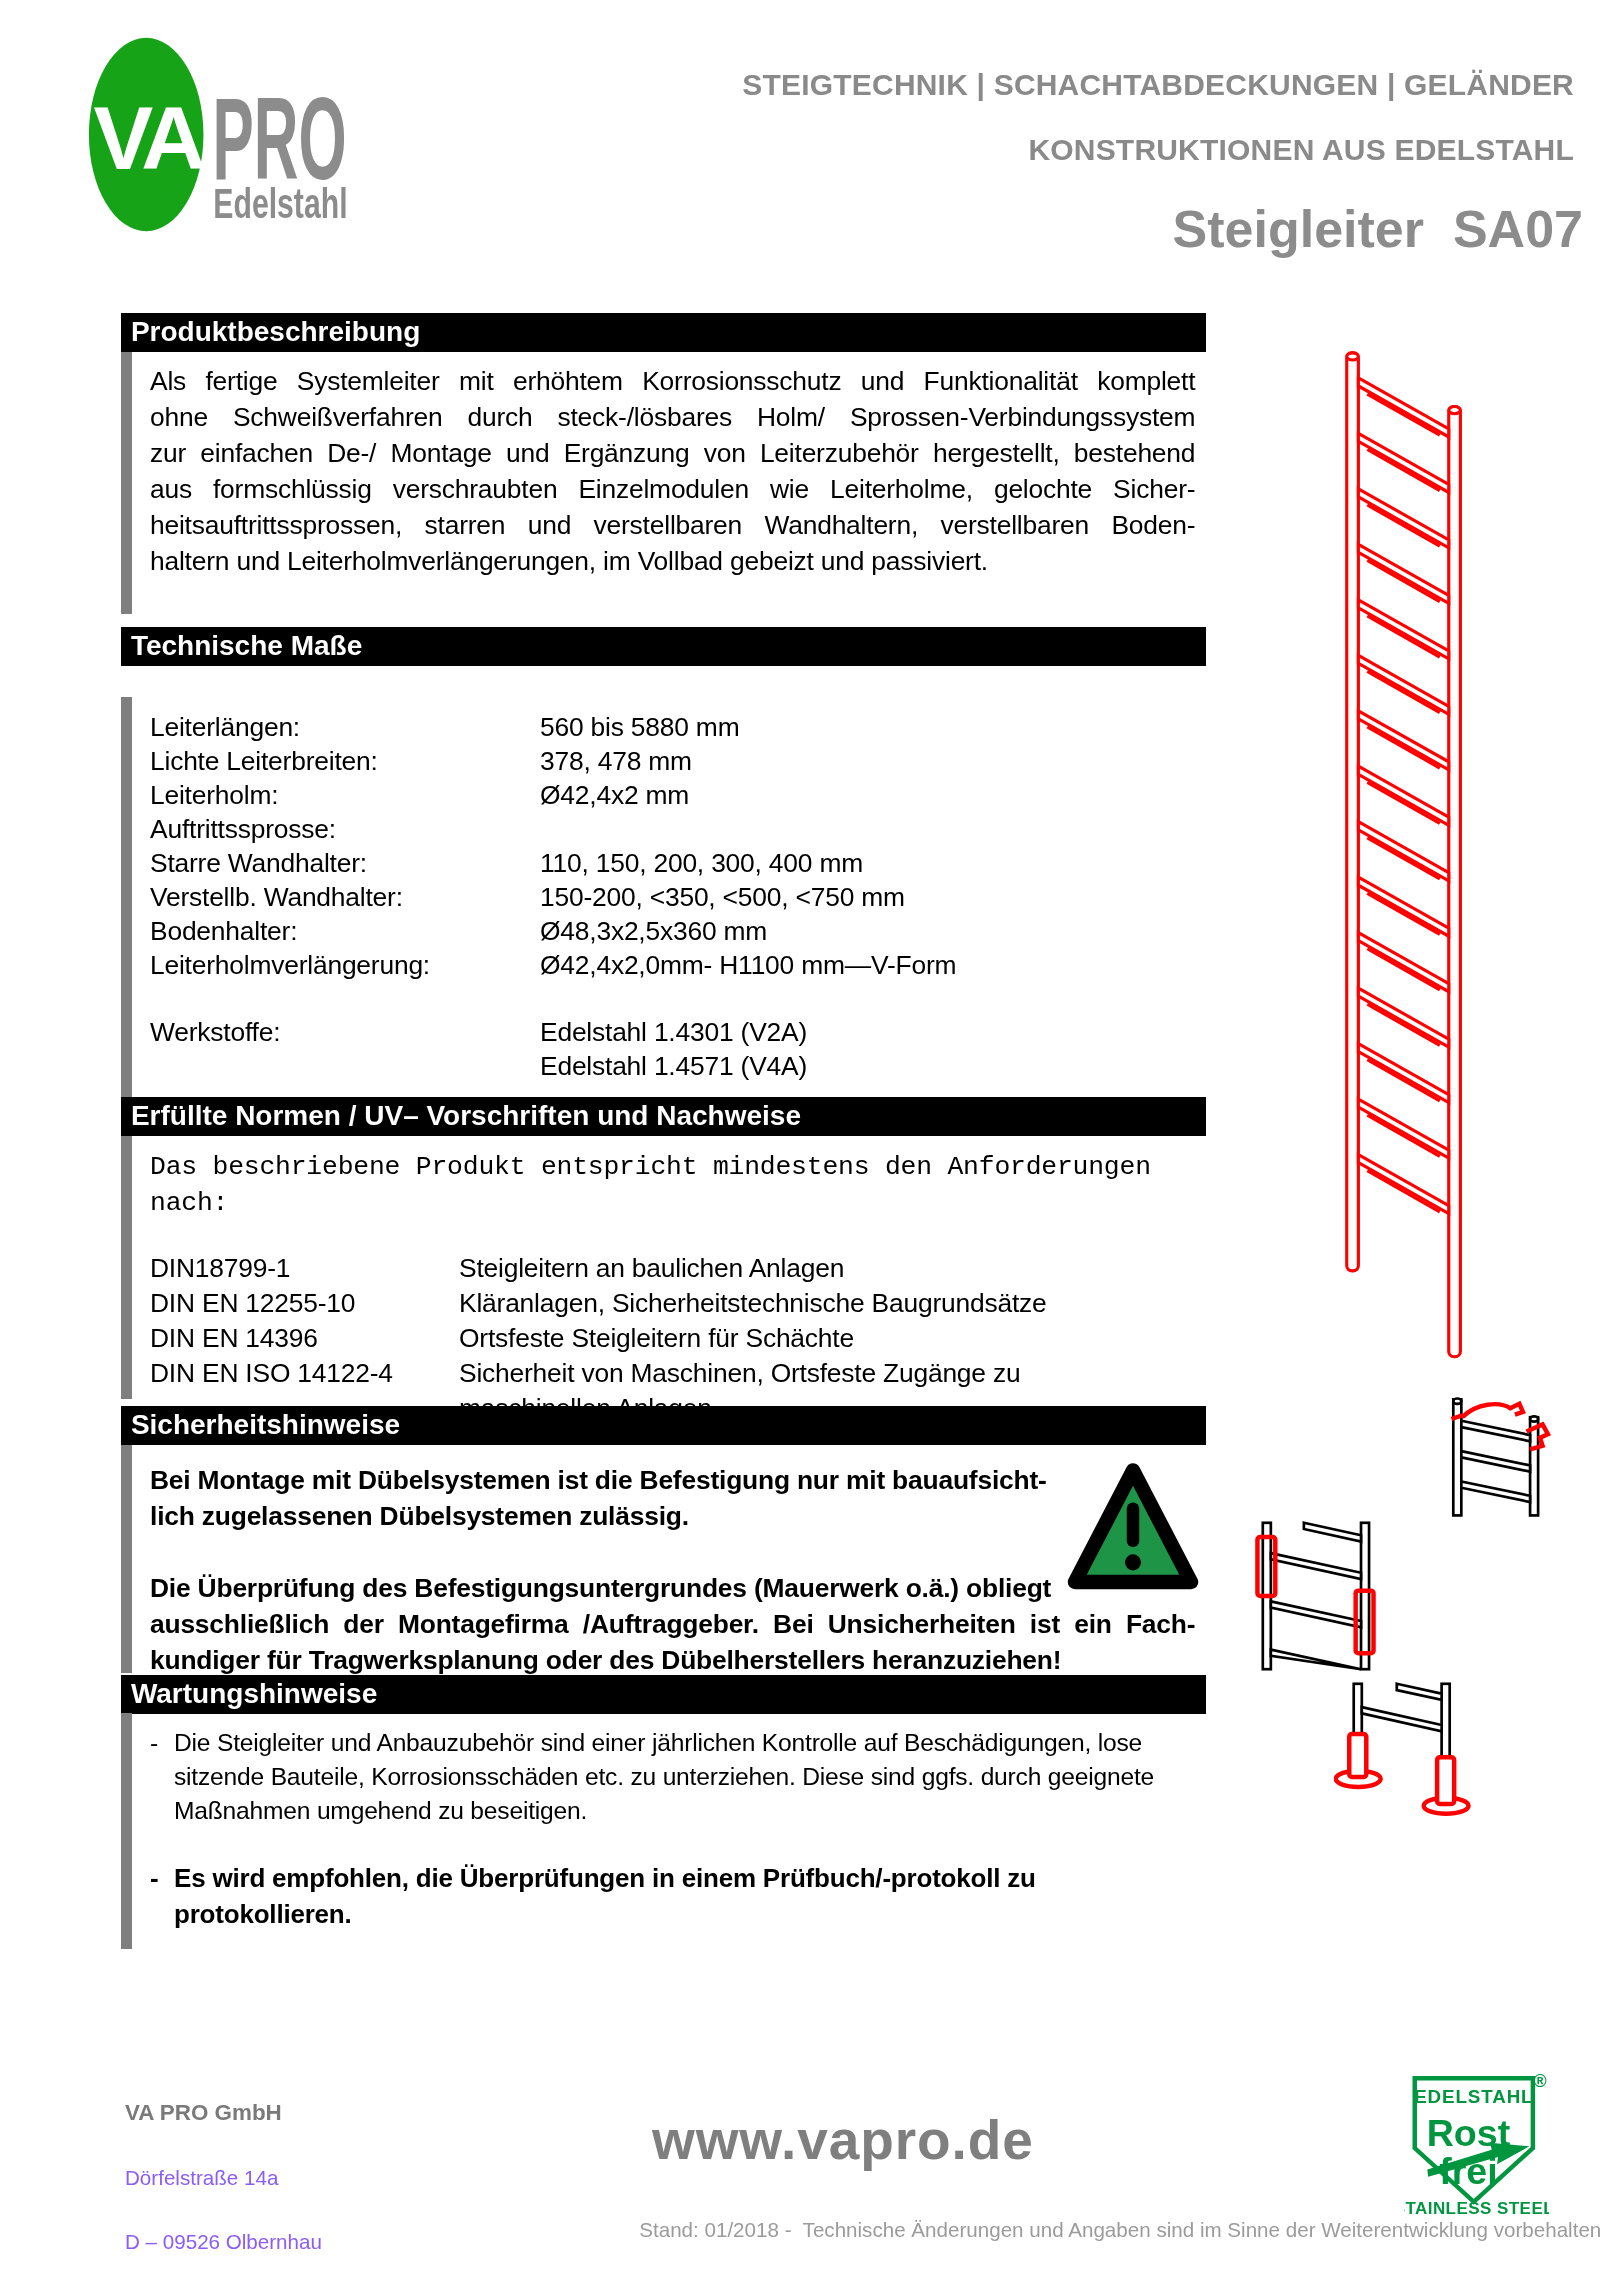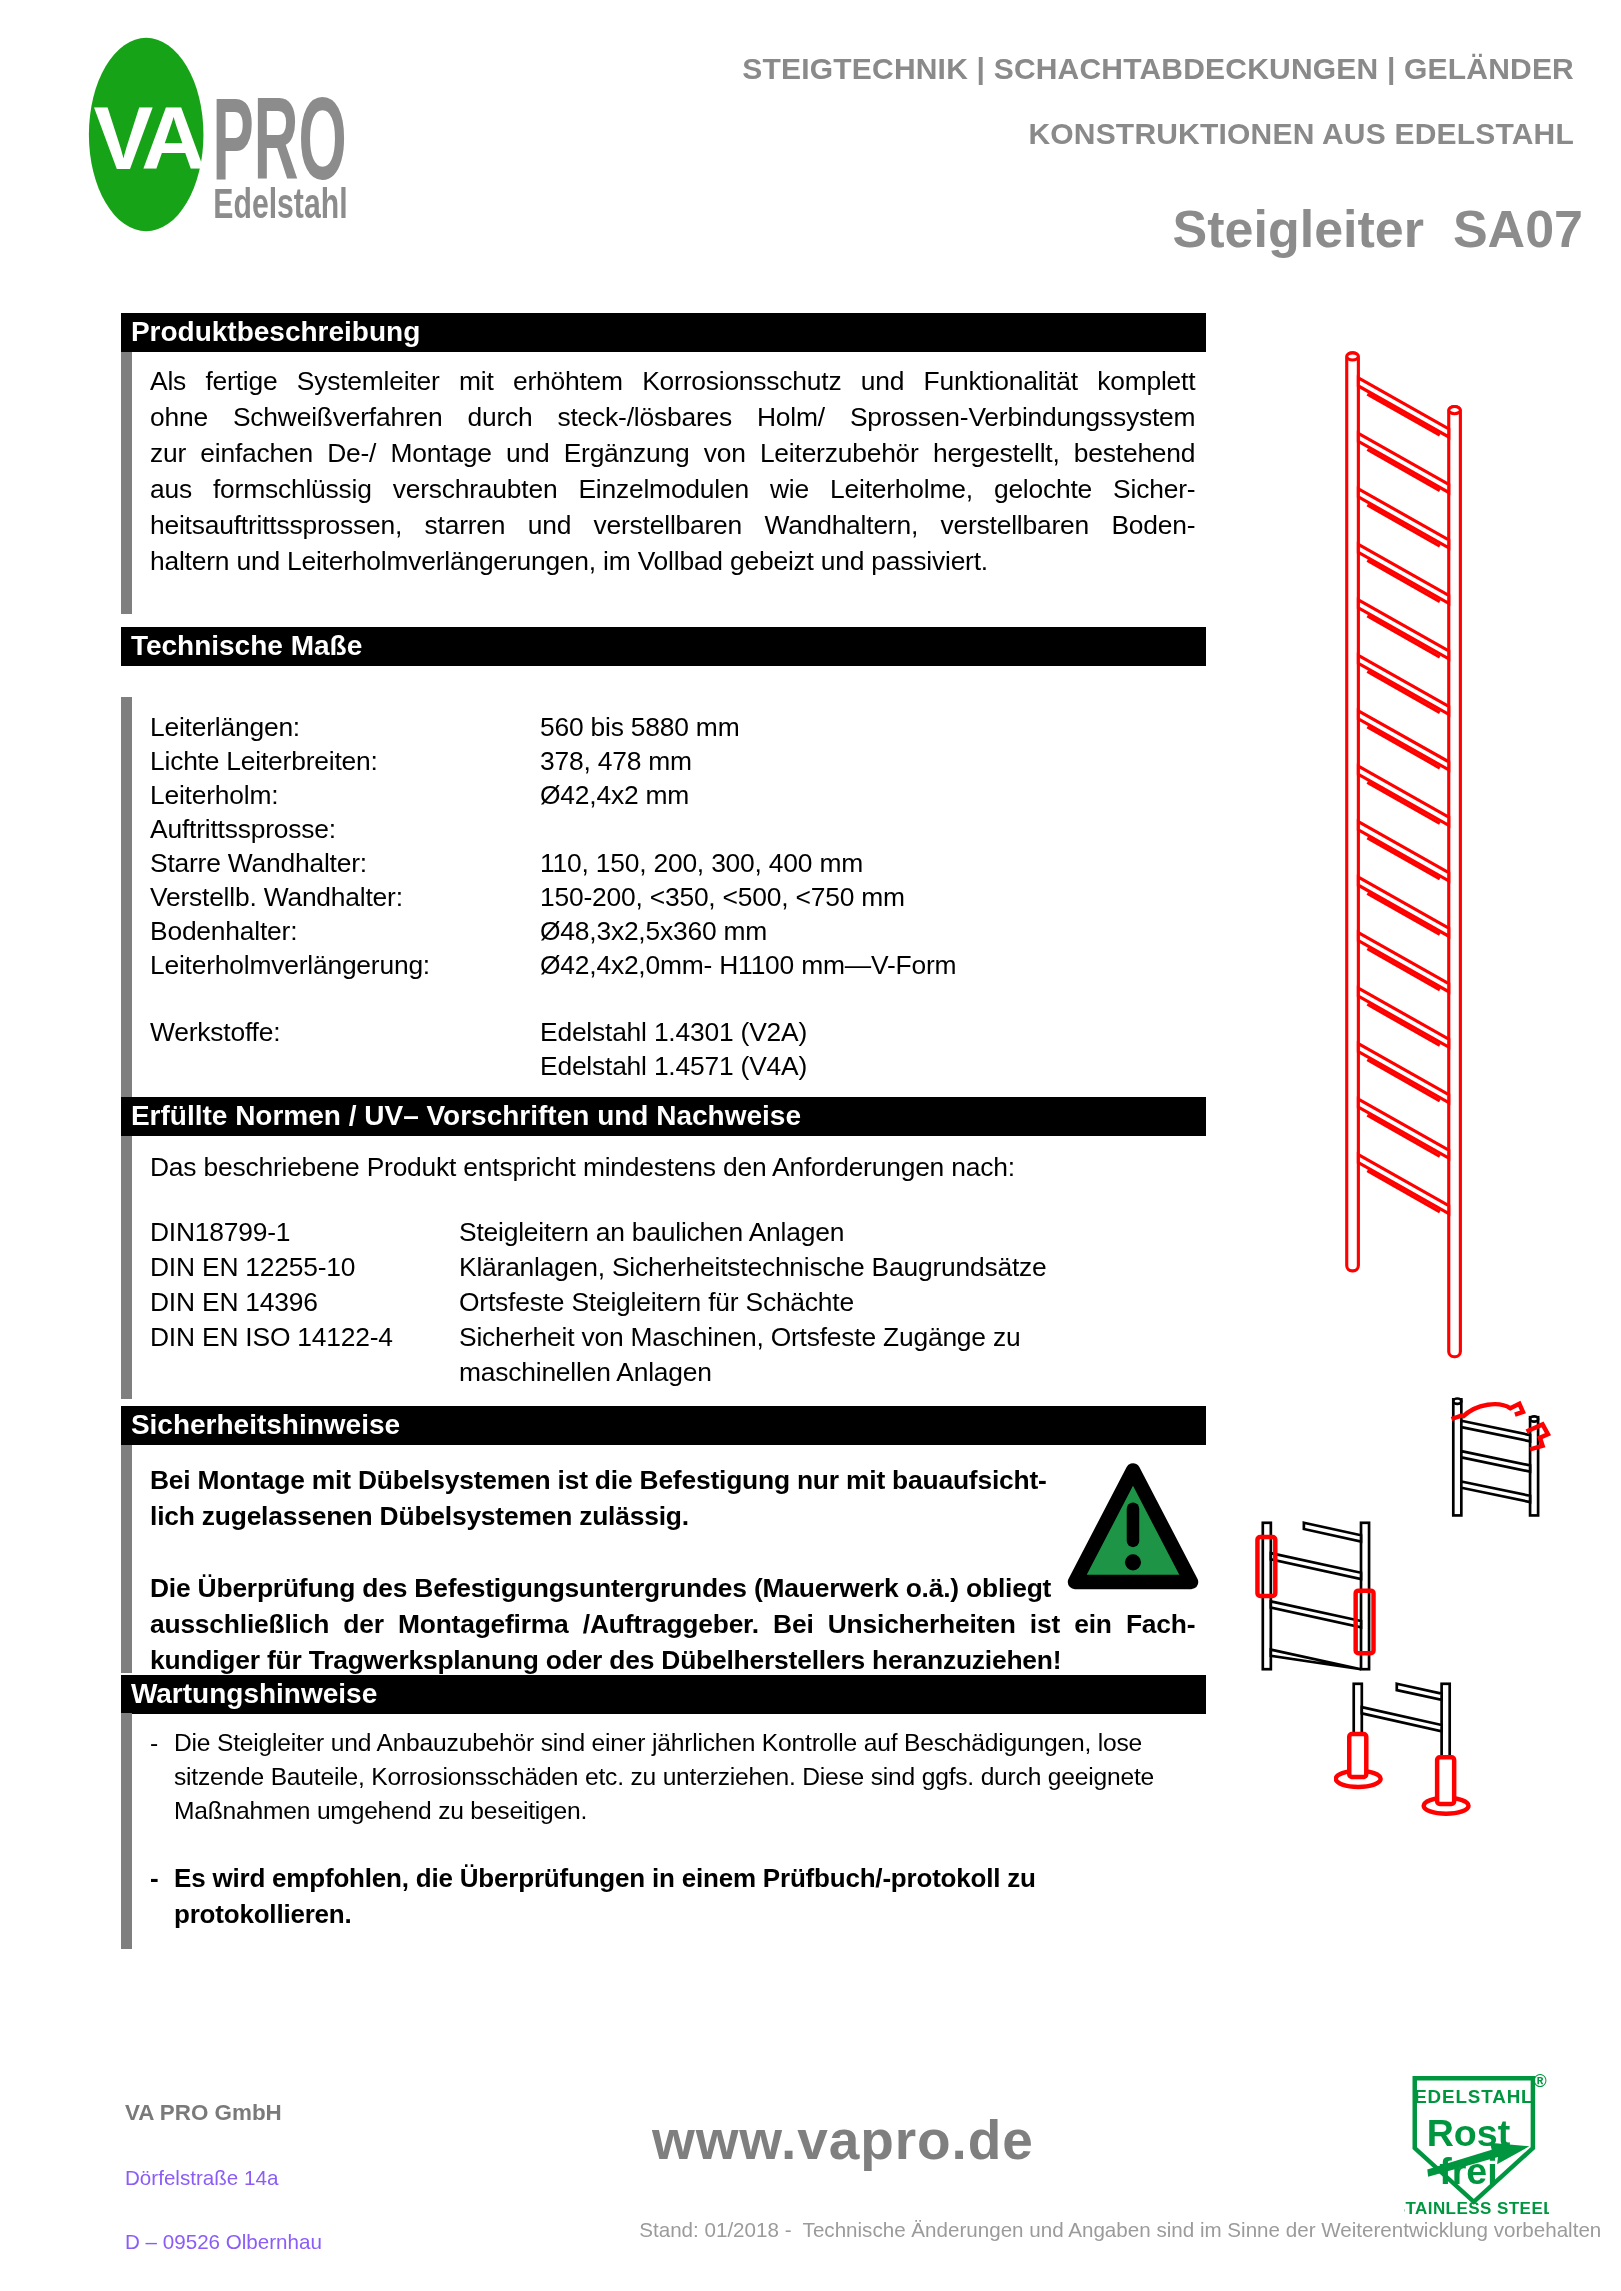--- a/index.html
+++ b/index.html
@@ -1,21 +1,21 @@
 <!DOCTYPE html>
 <html style="font-size:14.3px"><head>
 <meta charset="utf-8">
 <style>
   html,body{margin:0;padding:0;background:#e5e5e5;}
   .page{position:relative;width:1621px;height:2292px;background:#ffffff;overflow:hidden;
         font-family:"Liberation Sans",sans-serif;color:#000;}
   .abs{position:absolute;}
 
   
-  .hdr-line{position:absolute;right:47px;font-weight:bold;color:#8a8a8a;font-size:30px;letter-spacing:0.2px;}
+  .hdr-line{position:absolute;right:47px;font-weight:bold;color:#8a8a8a;font-size:30px;letter-spacing:0.2px;margin-top:16px;}
   .doc-title{position:absolute;right:38px;top:199px;font-weight:bold;color:#8c8c8c;font-size:52px;white-space:pre;}
 
   
   .bar{position:absolute;left:121px;width:1085px;height:39px;background:#000000;color:#fff;
        font-weight:bold;font-size:28px;line-height:38px;padding-left:9.9px;box-sizing:border-box;}
   .sbody{position:absolute;left:121px;width:1085px;border-left:11.6px solid #7f7f7f;
          box-sizing:border-box;padding:0 10.7px 0 18px;font-size:26.4px;letter-spacing:-0.2px;}
   .pline{text-align:justify;text-align-last:justify;line-height:36px;}
   .pline.last{text-align:left;text-align-last:left;}
 
@@ -151,21 +151,21 @@
       <div class="tlbl">Werkstoffe:</div>
       <div class="tval">
         <div>Edelstahl 1.4301 (V2A)</div>
         <div>Edelstahl 1.4571 (V4A)</div>
       </div>
     </div>
   </div>
 
   <div class="bar" style="top:1097px;">Erfüllte Normen / UV– Vorschriften und Nachweise</div>
   <div class="sbody" style="top:1136px;height:263px;padding-top:12.5px;">
-    <div style="line-height:36px;">Das beschriebene Produkt entspricht mindestens den Anforderungen nach:</div>
+    <div style="line-height:36px;font-family:Liberation Mono, monospace;">Das beschriebene Produkt entspricht mindestens den Anforderungen nach:</div>
     <div class="spacer34"></div>
     <div class="nrow">
         <div class="nlbl">DIN18799-1</div>
         <div class="nval">Steigleitern an baulichen Anlagen</div>
       </div>
     <div class="nrow">
         <div class="nlbl">DIN EN 12255-10</div>
         <div class="nval">Kläranlagen, Sicherheitstechnische Baugrundsätze</div>
       </div>
     <div class="nrow">

